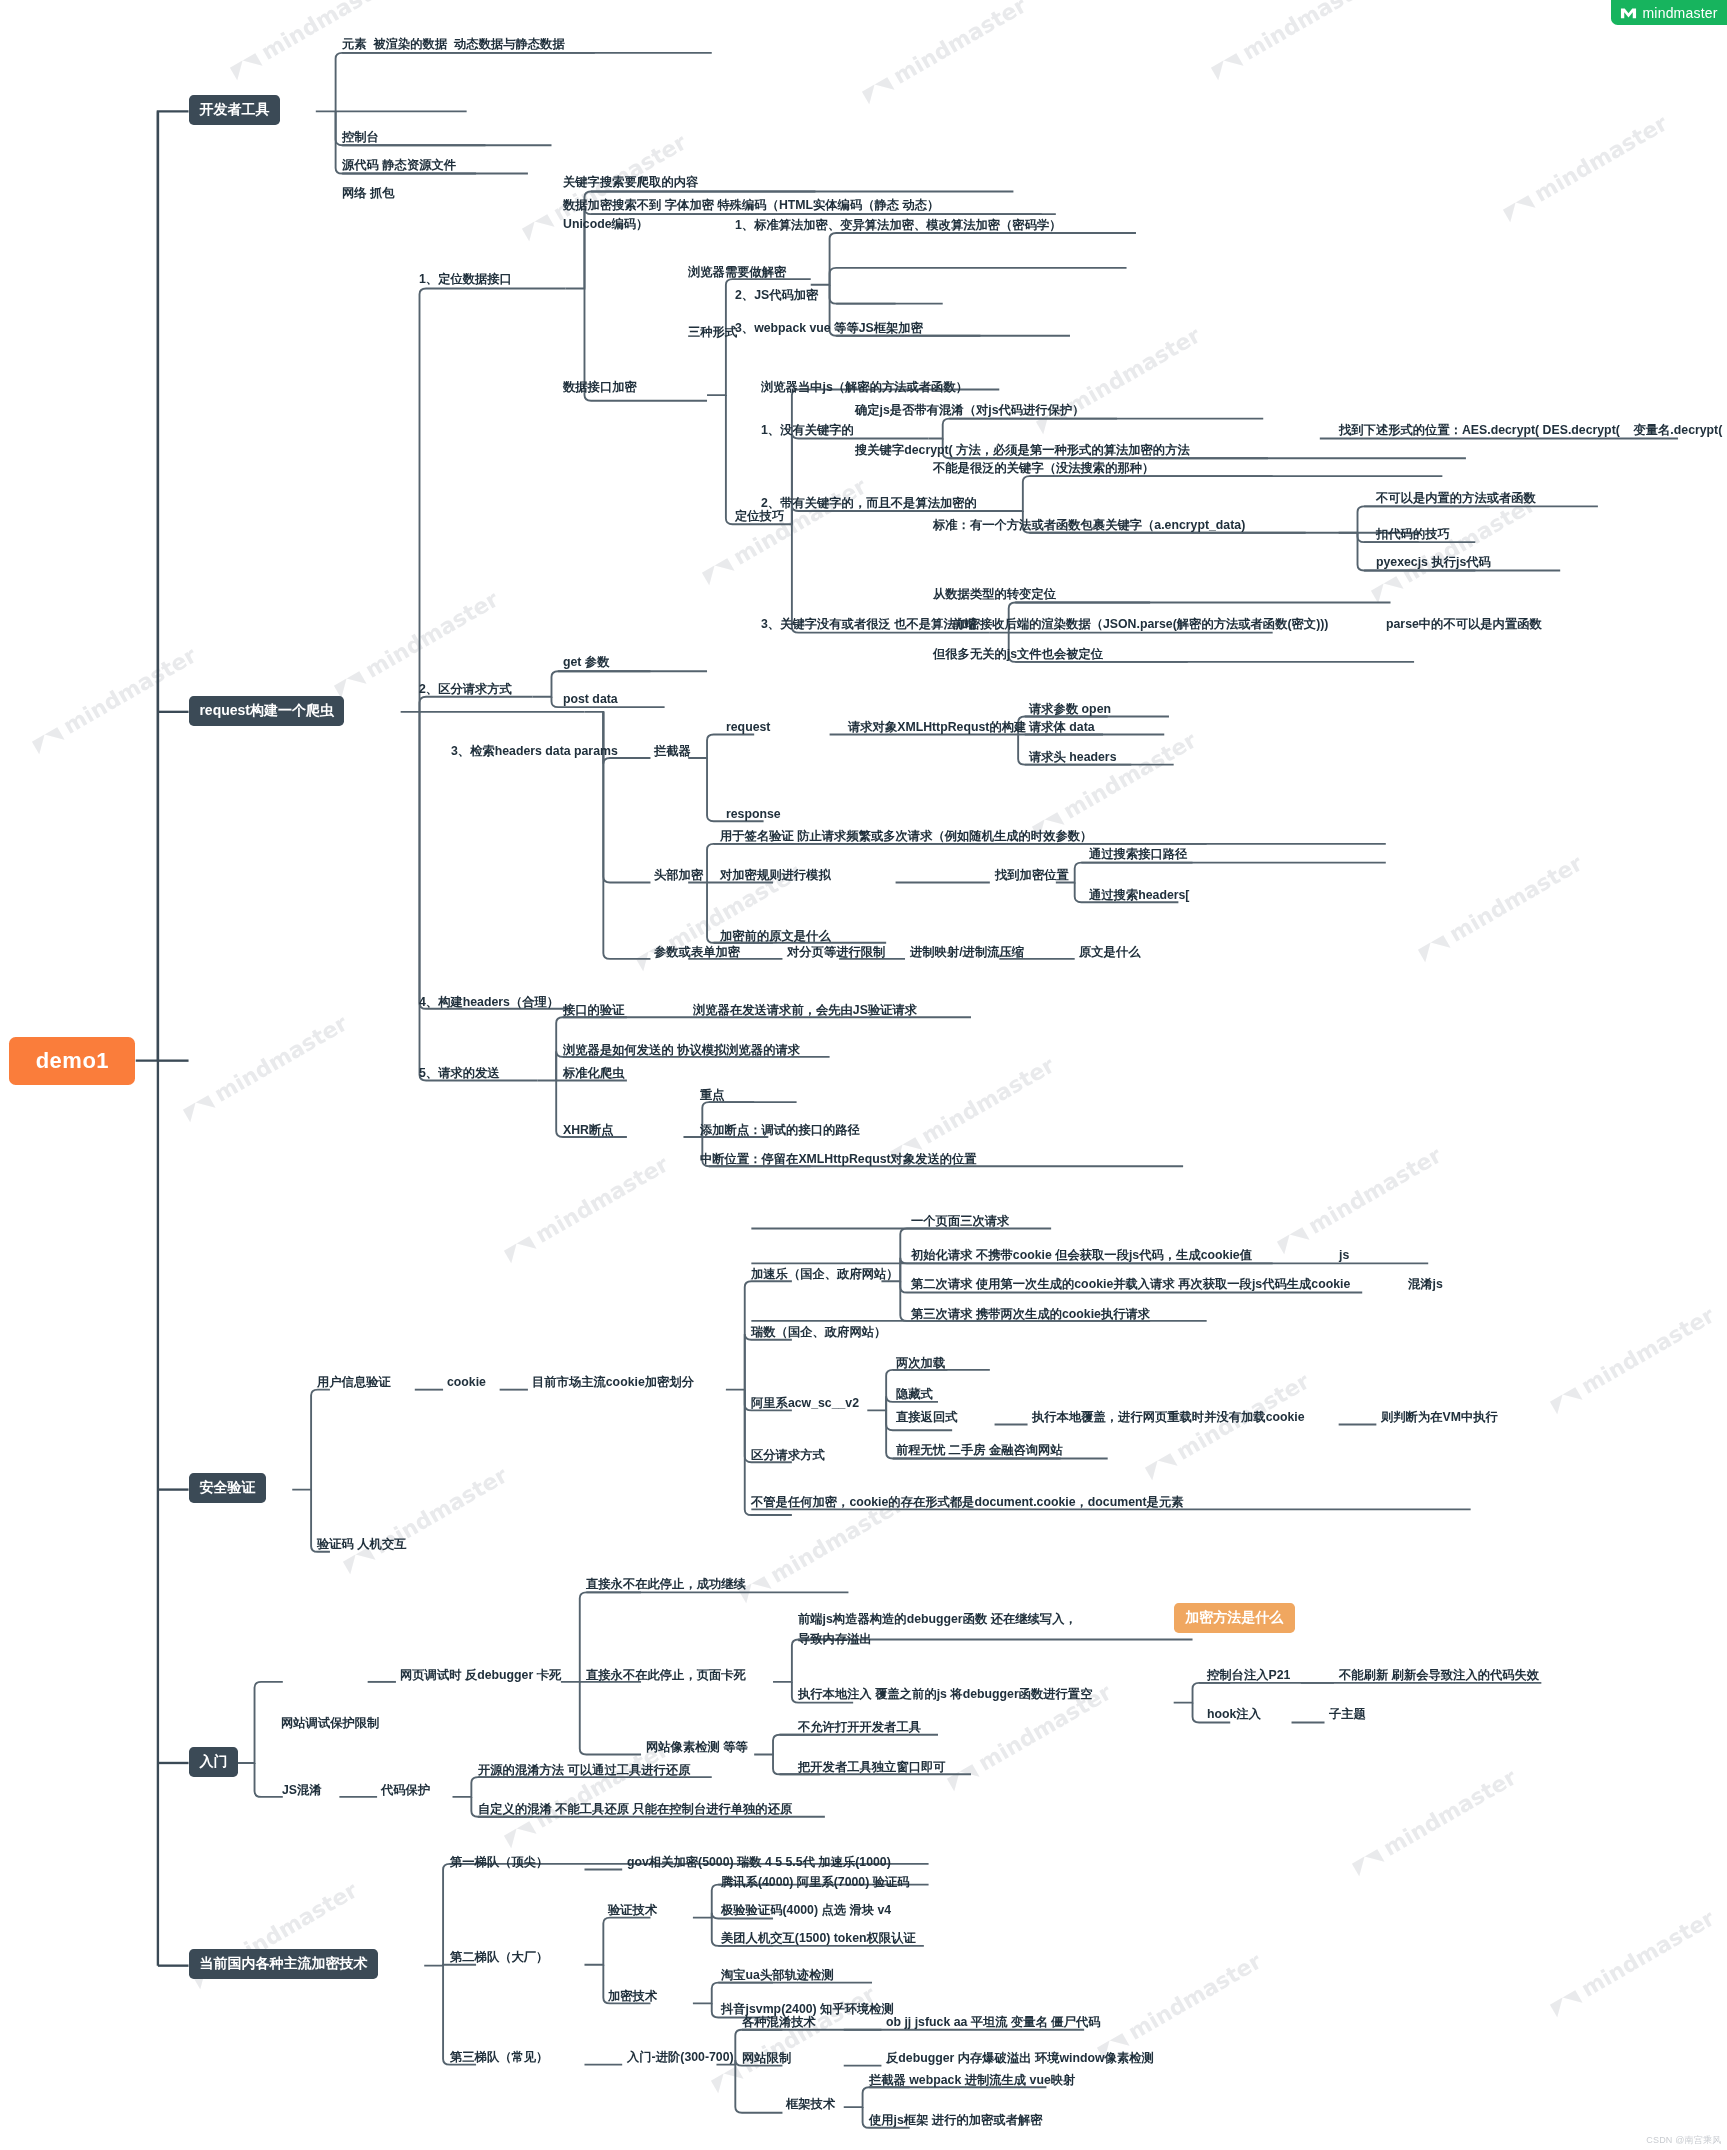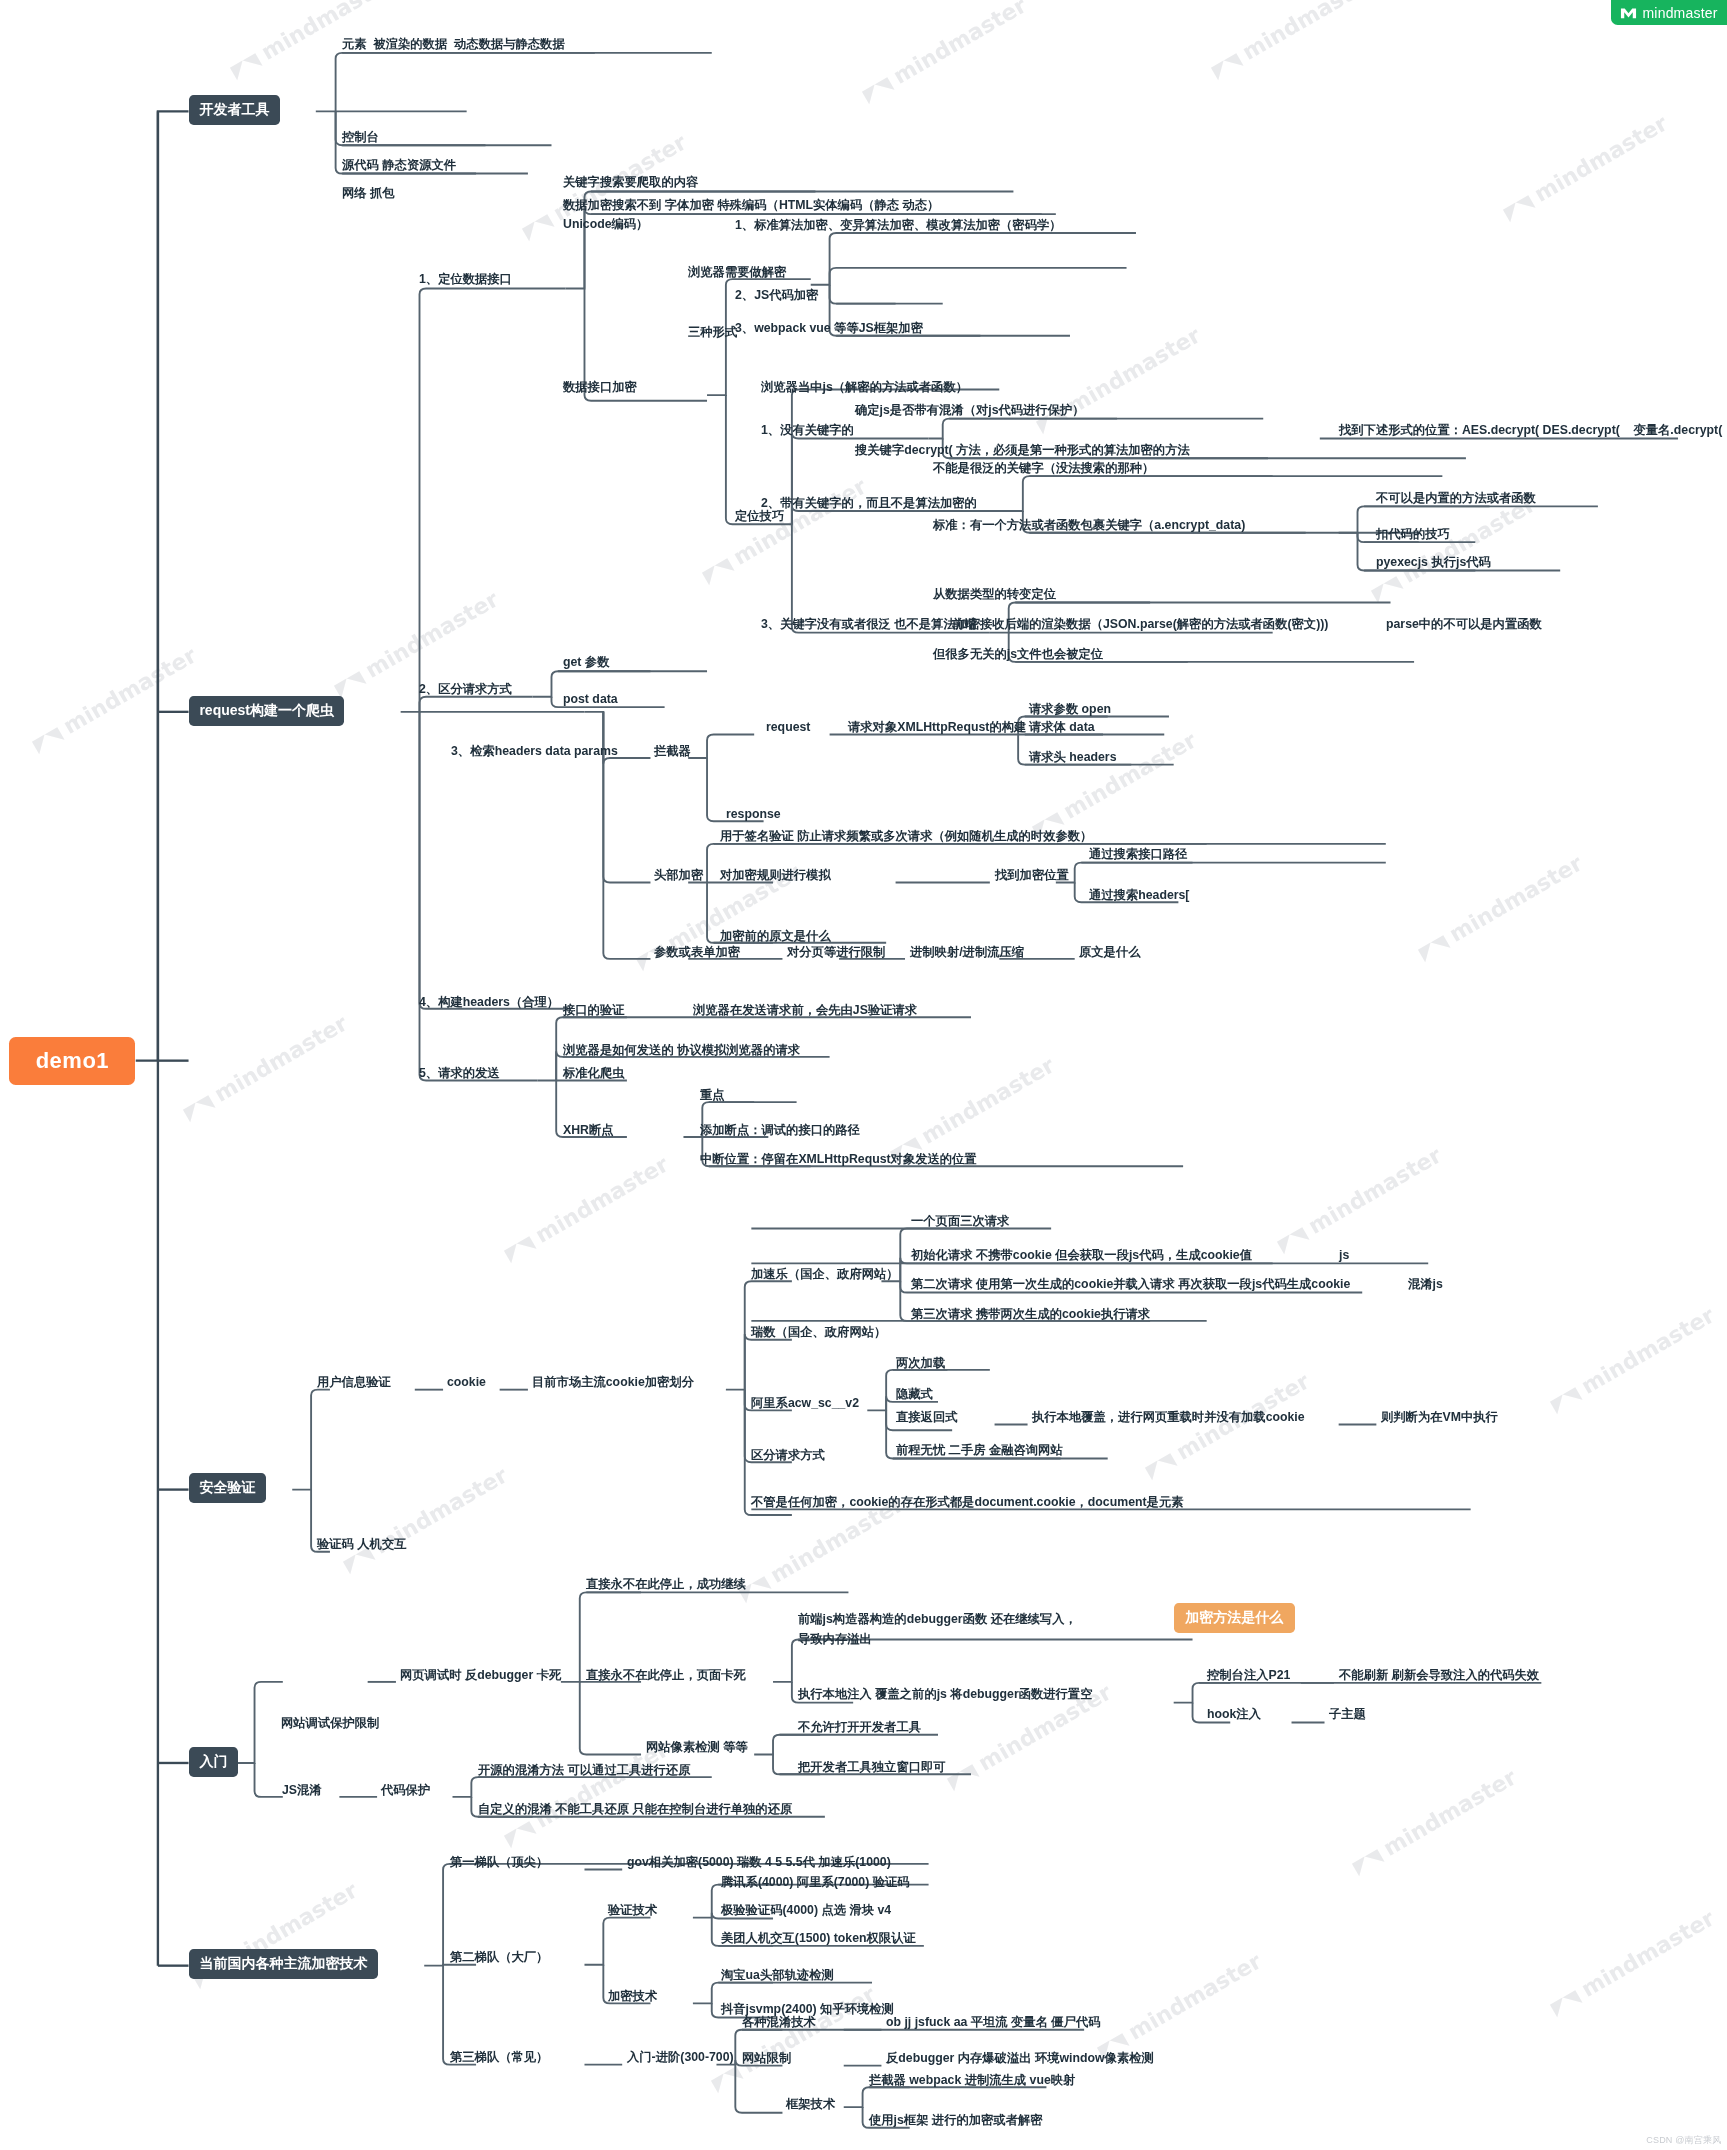--- a/index.html
+++ b/index.html
@@ -347,21 +347,21 @@
   <div class="node txt" style="left:933px;top:617px;padding-left:19px;">前端 接收后端的渲染数据（JSON.parse(解密的方法或者函数(密文)))</div>
   <div class="node txt" style="left:1386px;top:617px;">parse中的不可以是内置函数</div>
   <div class="node txt" style="left:933px;top:647px;">但很多无关的js文件也会被定位</div>
 
   <div class="node txt" style="left:419px; top:682px;">2、区分请求方式</div>
   <div class="node txt" style="left:563px;top:655px;">get 参数</div>
   <div class="node txt" style="left:563px;top:692px;">post data</div>
 
   <div class="node txt" style="left:419px; top:744px;padding-left:32px;">3、检索headers data params</div>
   <div class="node txt" style="left:654px;top:744px;">拦截器</div>
-  <div class="node txt" style="left:726px;top:720px;margin-left:40px;">request</div>
+  <div class="node txt" style="left:726px;top:720px;">request</div>
   <div class="node txt" style="left:848px;top:720px;">请求对象XMLHttpRequst的构建</div>
   <div class="node txt" style="left:1029px;top:702px;">请求参数 open</div>
   <div class="node txt" style="left:1029px;top:720px;">请求体 data</div>
   <div class="node txt" style="left:1029px;top:750px;">请求头 headers</div>
   <div class="node txt" style="left:726px;top:807px;">response</div>
 
   <div class="node txt" style="left:654px;top:868px;">头部加密</div>
   <div class="node txt" style="left:720px;top:829px;">用于签名验证 防止请求频繁或多次请求（例如随机生成的时效参数）</div>
   <div class="node txt" style="left:720px;top:868px;">对加密规则进行模拟</div>
   <div class="node txt" style="left:995px;top:868px;">找到加密位置</div>

